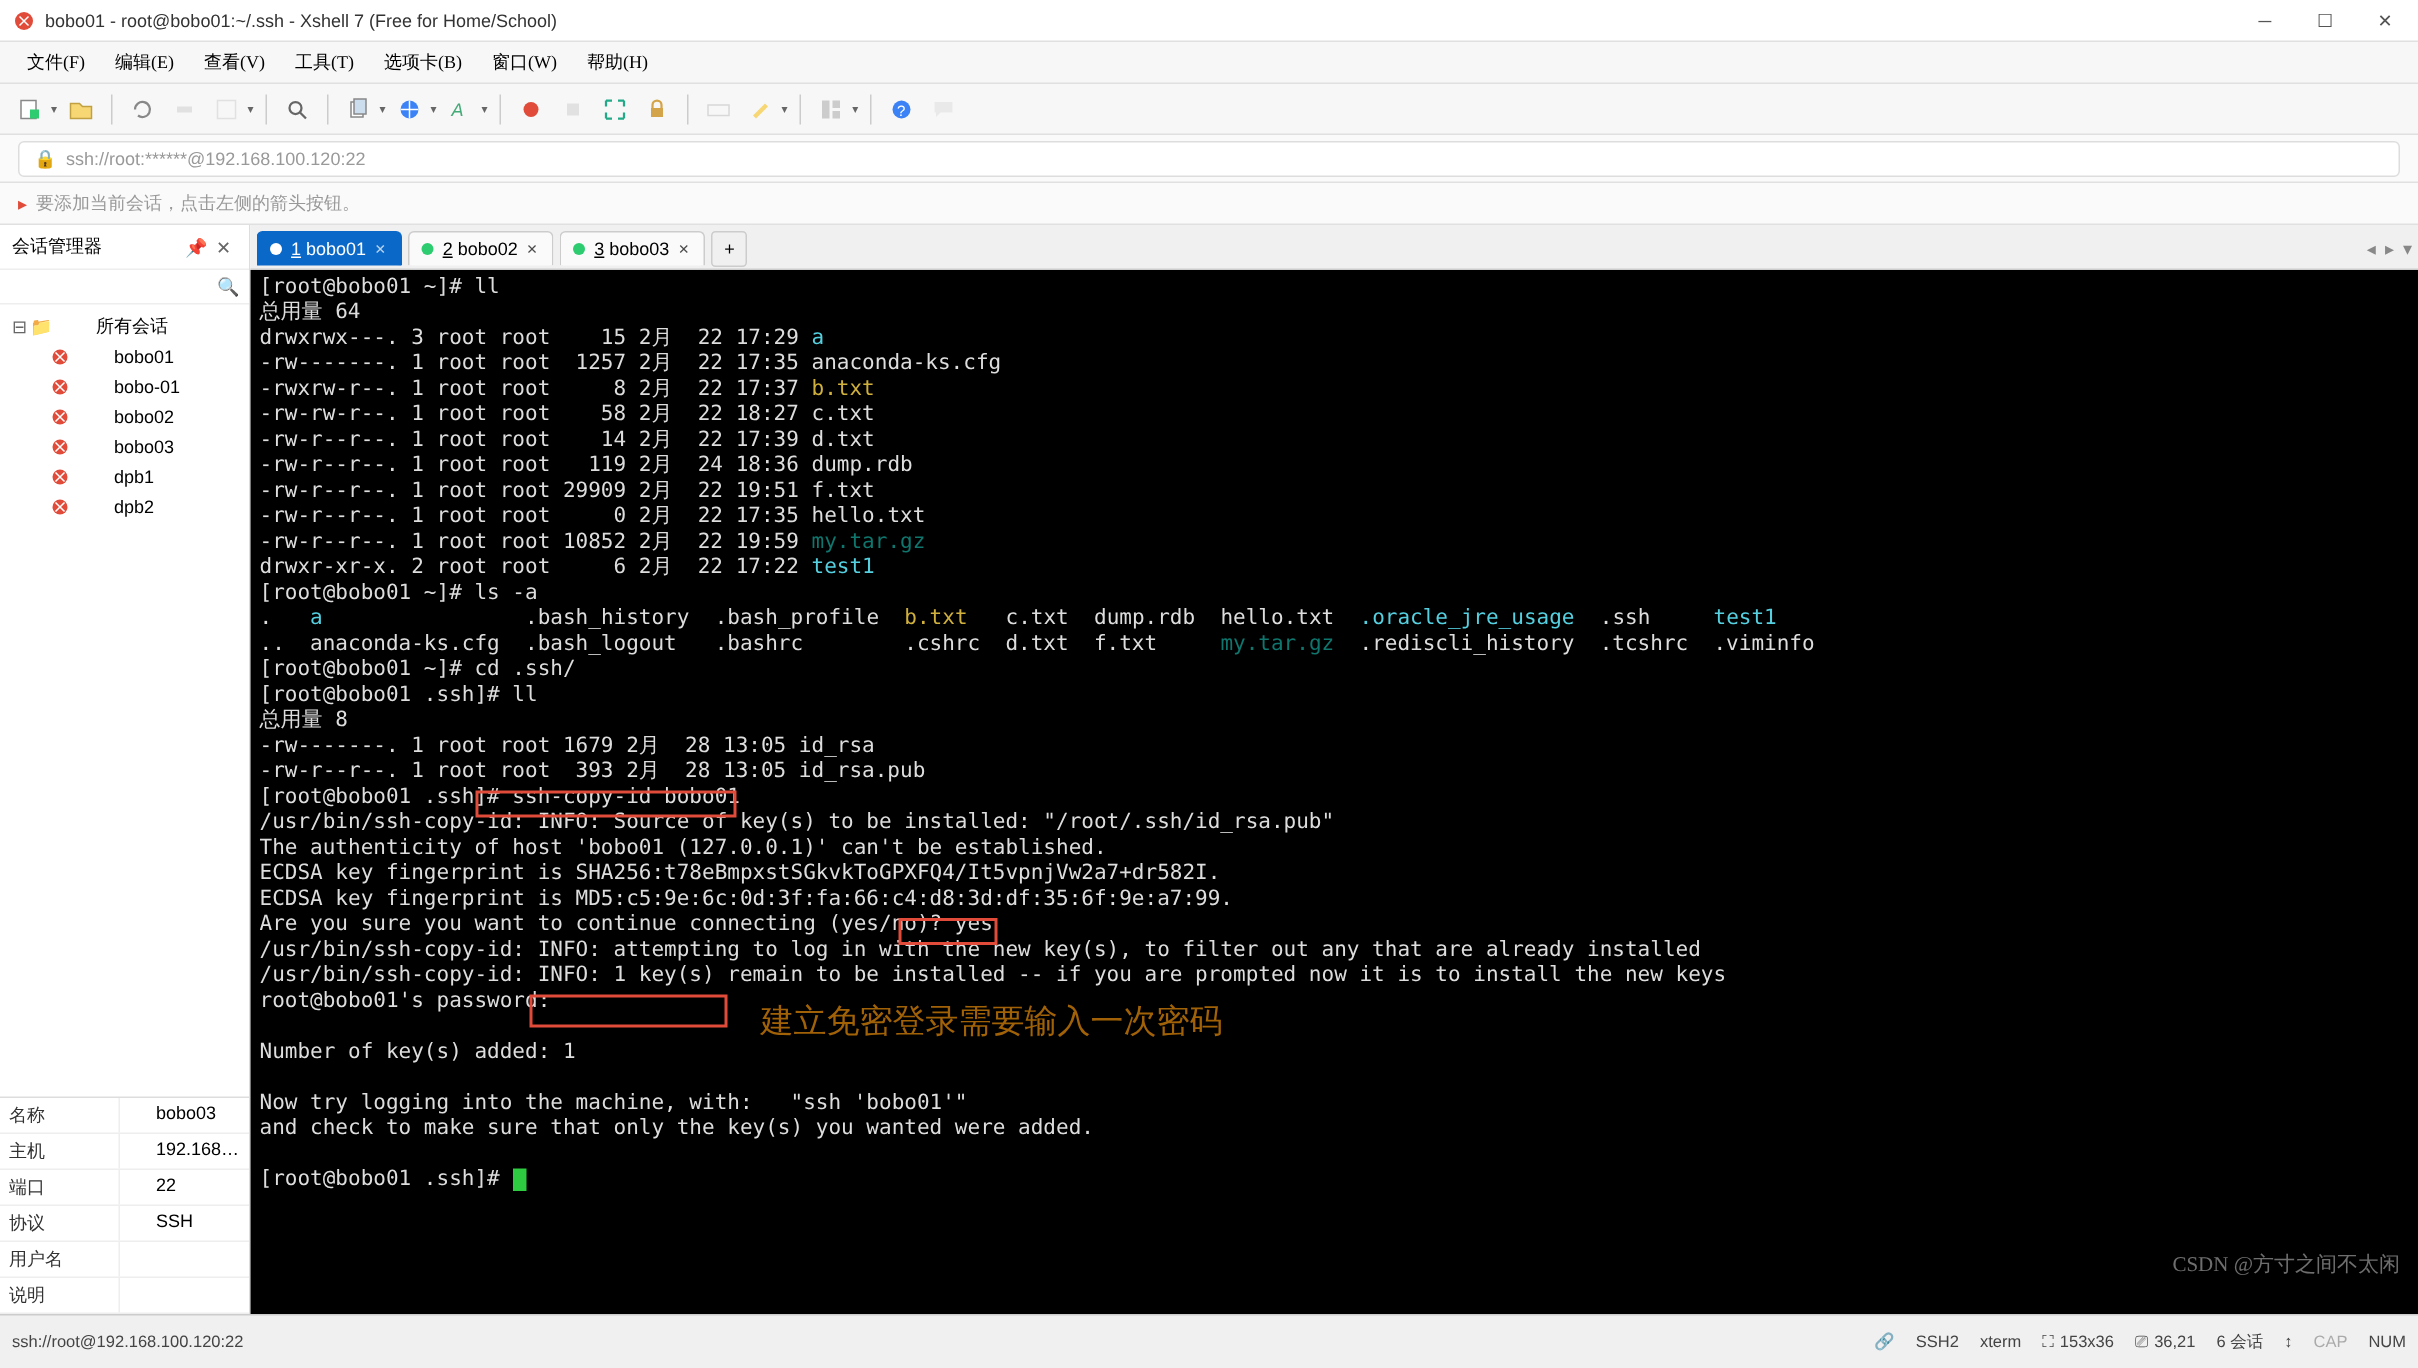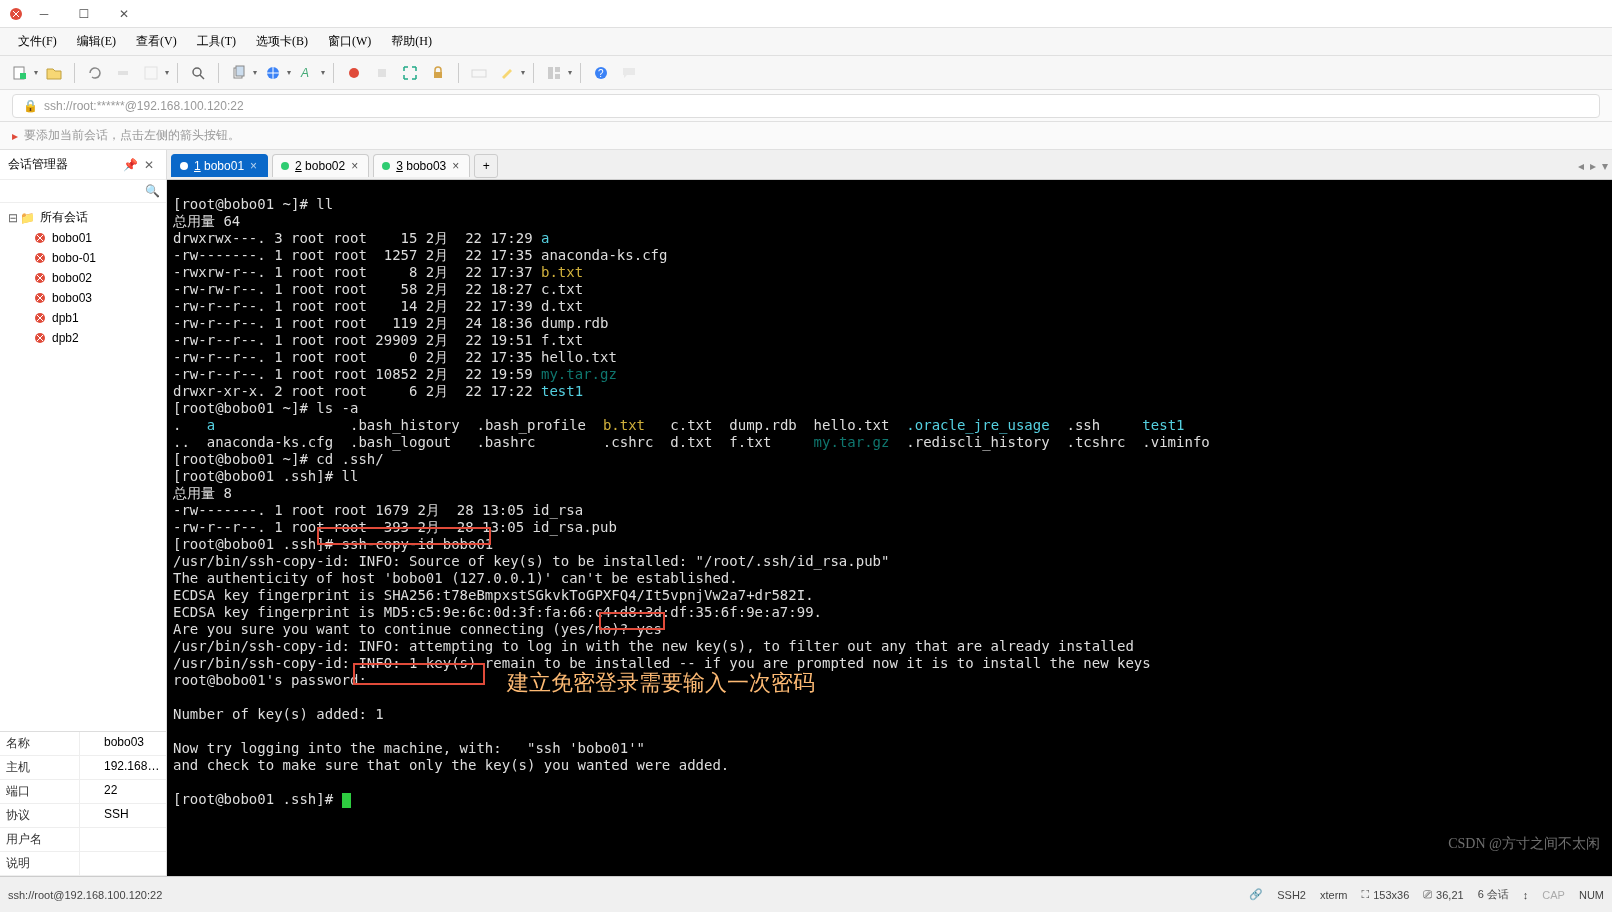--- a/index.html
+++ b/index.html
@@ -29,60 +29,61 @@
 .sidebar { width: 167px; background: #fff; border-right: 1px solid #ddd; display: flex; flex-direction: column; }
 .sidebar-header { display: flex; align-items: center; padding: 6px 8px; border-bottom: 1px solid #eee; font-size: 12px; }
 .sidebar-header .spacer { flex: 1; }
 .sidebar-header .hbtn { width: 18px; text-align: center; color: #666; cursor: pointer; }
 .sidebar-search { display: flex; justify-content: flex-end; padding: 4px 6px; border-bottom: 1px solid #eee; }
 .sidebar-search .searchicon { color: #888; cursor:pointer; }
 .tree { flex: 1; padding: 4px 0; overflow: auto; }
 .tree-row { display: flex; align-items: center; padding: 2px 6px; cursor: pointer; white-space: nowrap; }
 .tree-row .tw { width: 14px; text-align:center; color:#666; }
 .tree-row .ticon { width: 16px; height:16px; display:inline-flex; align-items:center; justify-content:center; margin-right:4px; }
-.tree-row .tlabel { font-size: 12px; }
+.tree-row .tlabel { font-size: 12px; margin-left: 24px; }
 .tree-indent { padding-left: 18px; }
 
 .prop-table { border-top: 1px solid #ddd; font-size: 12px; }
 .prop-row { display: flex; border-bottom: 1px solid #eee; gap: 18px; }
 .prop-row .k { width: 80px; padding: 3px 6px; border-right: 1px solid #eee; color: #333; }
 .prop-row .v { flex: 1; padding: 3px 6px; color: #000; overflow:hidden; text-overflow:ellipsis; }
 
 .terminal-side { flex: 1; display: flex; flex-direction: column; background: #fff; }
 .tabstrip { height: 30px; background: #f0f0f0; display: flex; align-items: center; padding: 2px 4px 0 4px; gap: 4px; border-bottom: 1px solid #ccc; }
 .tab { display: flex; align-items: center; padding: 4px 10px 4px 8px; background: #fafafa; border: 1px solid #ccc; border-bottom: none; border-radius: 4px 4px 0 0; font-size: 12px; cursor: pointer; gap:6px; }
 .tab.active { background: #0a68c9; color: #fff; border-color:#0a68c9; }
 .tab .dot { width: 8px; height: 8px; border-radius: 50%; background: #2ecc71; }
 .tab.active .dot { background:#fff; }
 .tab .tabnum { text-decoration: underline; }
 .tab .close { font-size: 12px; opacity: .7; }
 .tab-add { width: 24px; height: 24px; display:flex; align-items:center; justify-content:center; border:1px solid #ccc; border-radius:3px; cursor:pointer; }
 .tabstrip .navbtns { margin-left:auto; display:flex; gap:6px; color:#888; }
 
-.terminal { flex: 1; background: #000; color: #ddd; font-family: "Consolas","DejaVu Sans Mono",monospace; font-size: 14px; line-height: 17px; padding: 16px 6px; white-space: pre; overflow: hidden; position: relative; }
+.terminal { flex: 1; background: #000; color: #ddd; font-family: "Consolas","DejaVu Sans Mono",monospace; font-size: 14px; line-height: 17px; padding: 3px 6px; white-space: pre; overflow: hidden; position: relative; }
 .terminal .cyan { color: #55d0e0; }
 .terminal .yellow { color: #d0b03c; }
 .terminal .red { color: #0f766e; }
 .terminal .green-cursor { display:inline-block; width:9px; height:15px; background:#2ecc40; vertical-align:middle; }
 .terminal .hlbox { position:absolute; border:2px solid #e04b3a; pointer-events:none; }
-.terminal .annot { position:absolute; color:#fdba74; font-family:Liberation Serif, serif; font-size:22px; }
+.terminal .annot { position:absolute; color:#a16207; font-family:Liberation Mono, monospace; font-size:22px; }
 
 .statusbar { height: 36px; background: #f0f0f0; border-top: 1px solid #ccc; display: flex; align-items: center; font-size: 11px; color: #444; padding: 0 8px; gap: 14px; }
 .statusbar .seg { display:flex; align-items:center; gap:4px; }
 .statusbar .spacer { flex:1; }
 .watermark { position:absolute; right:12px; bottom:24px; color:rgba(220,220,220,.5); font-size:14px; font-family:"Microsoft YaHei"; pointer-events:none; }
 </style>
 </head>
 <body>
 
 <div class="titlebar">
   <span class="icon"><svg width="16" height="16">
         <circle cx="8" cy="8" r="6" fill="#e04b3a"></circle>
         <path d="M5 5 L11 11 M11 5 L5 11" stroke="#fff" stroke-width="1"></path>
       </svg></span>
+  <span class="title">bobo01 - root@bobo01:~/.ssh - Xshell 7 (Free for Home/School)</span>
   <div class="winbtns">
     <div class="winbtn">─</div>
     <div class="winbtn">☐</div>
     <div class="winbtn close">✕</div>
   </div>
 </div>
 
 <div class="menubar">
   <div class="menu-item">文件(F)</div>
   <div class="menu-item">编辑(E)</div>

